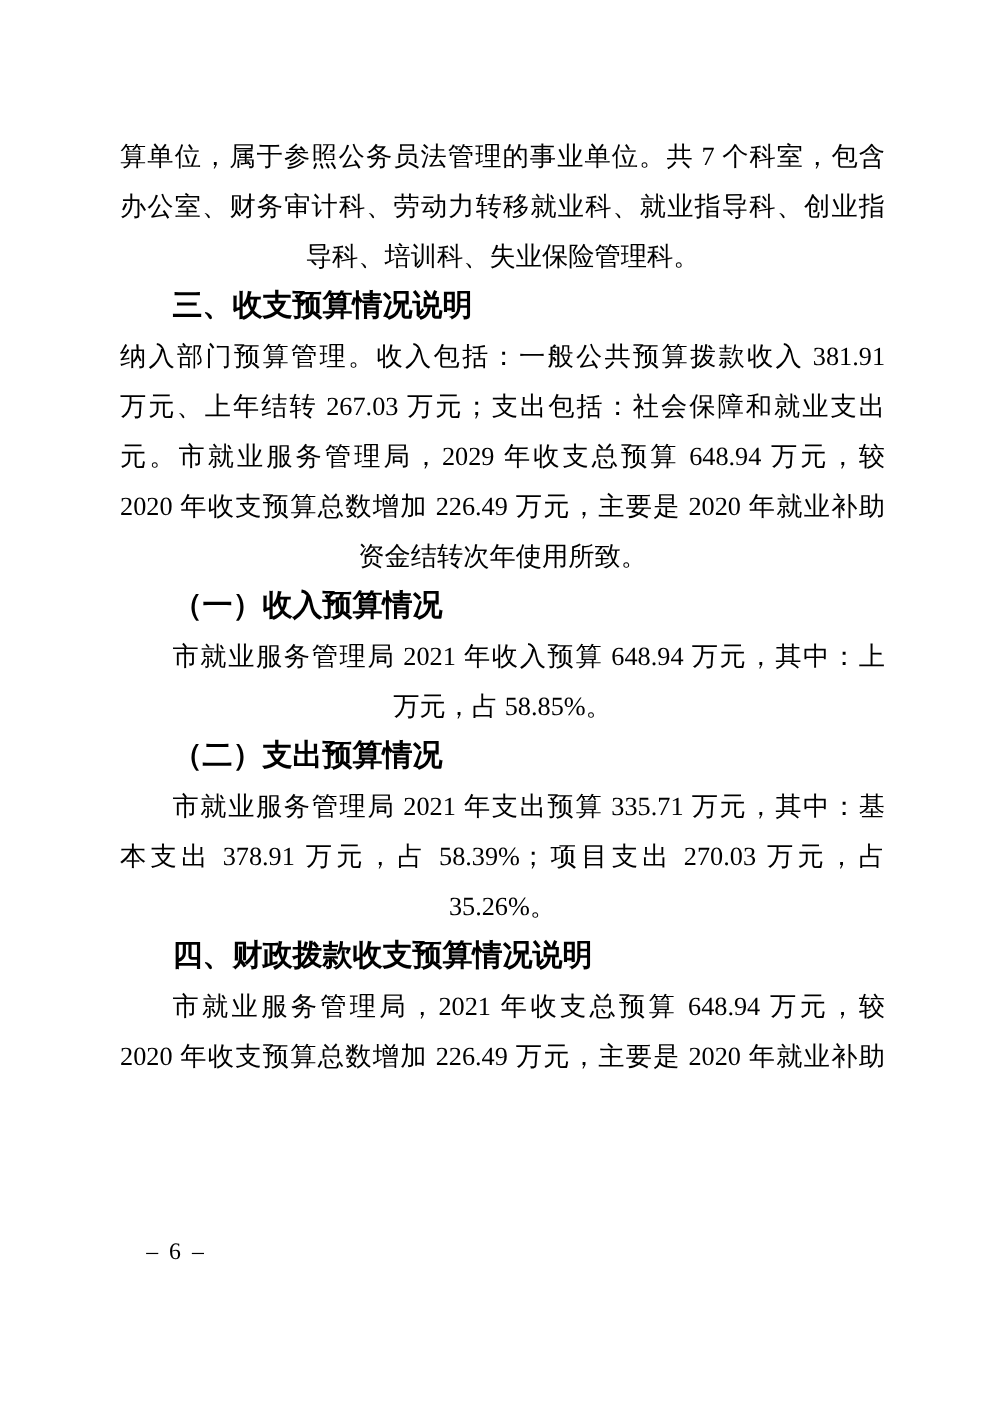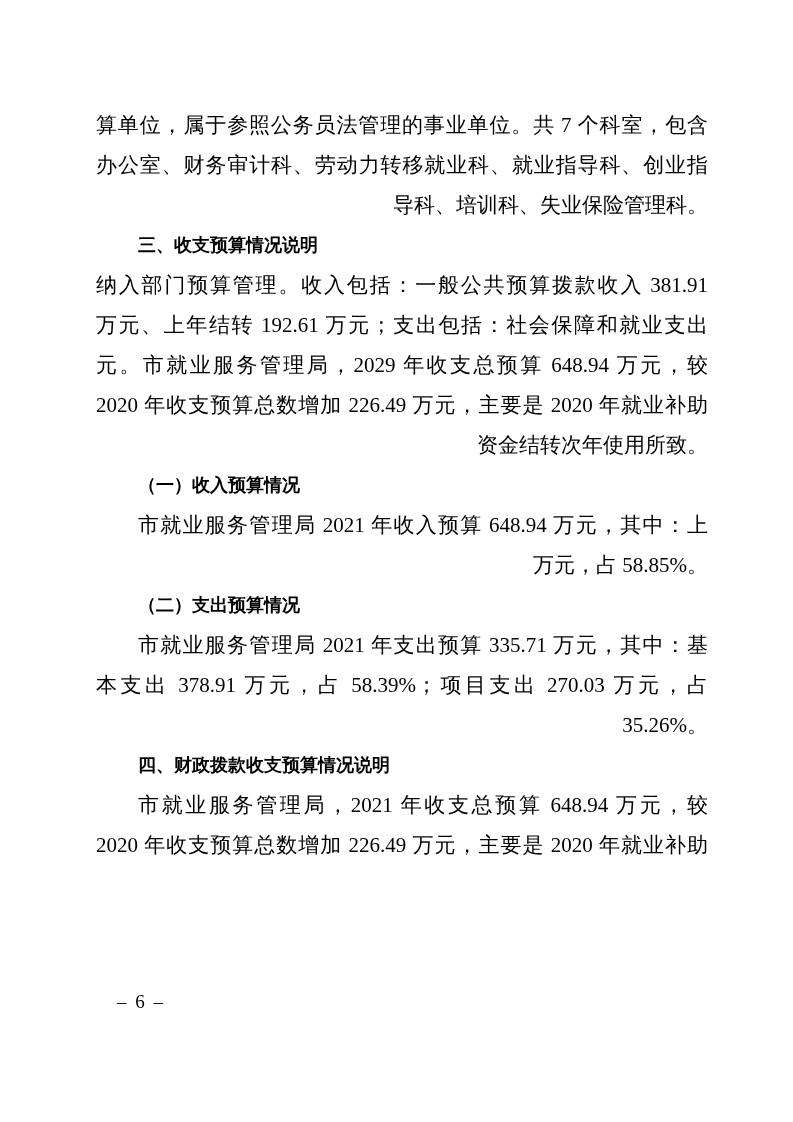--- a/index.html
+++ b/index.html
@@ -19,33 +19,33 @@
   .content {
     position: absolute;
     left: 96px;
     top: 105px;
     width: 612px;
   }
   .line {
     font-size: 21px;
     line-height: 40px;
     white-space: pre-wrap;
-    text-align: right;
+    text-align: center;
   }
   .just {
     text-align: justify;
     text-align-last: justify;
   }
   .indent {
     text-indent: 42px;
   }
   .heading {
     font-family: "Liberation Sans", "DejaVu Sans", sans-serif;
     font-weight: 700;
-    font-size: 18px;
+    font-size: 24px;
     line-height: 40px;
     padding-left: 42px;
     text-align: left;
   }
   .footer {
     position: absolute;
     left: 117px;
     top: 990px;
     font-size: 19px;
     line-height: 24px;
@@ -61,21 +61,21 @@
     <div>
       <div class="line just">算单位，属于参照公务员法管理的事业单位。共 7 个科室，包含</div>
       <div class="line just">办公室、财务审计科、劳动力转移就业科、就业指导科、创业指</div>
       <div class="line">导科、培训科、失业保险管理科。</div>
     </div>
 
     <div class="heading">三、收支预算情况说明</div>
 
     <div>
       <div class="line just">纳入部门预算管理。收入包括：一般公共预算拨款收入 381.91</div>
-      <div class="line just">万元、上年结转 192.61 万元；支出包括：社会保障和就业支出</div>
+      <div class="line just">万元、上年结转 267.03 万元；支出包括：社会保障和就业支出</div>
       <div class="line just">元。市就业服务管理局，2029 年收支总预算 648.94 万元，较</div>
       <div class="line just">2020 年收支预算总数增加 226.49 万元，主要是 2020 年就业补助</div>
       <div class="line">资金结转次年使用所致。</div>
     </div>
 
     <div class="heading">（一）收入预算情况</div>
 
     <div>
       <div class="line just indent">市就业服务管理局 2021 年收入预算 648.94 万元，其中：上</div>
       <div class="line">万元，占 58.85%。</div>

